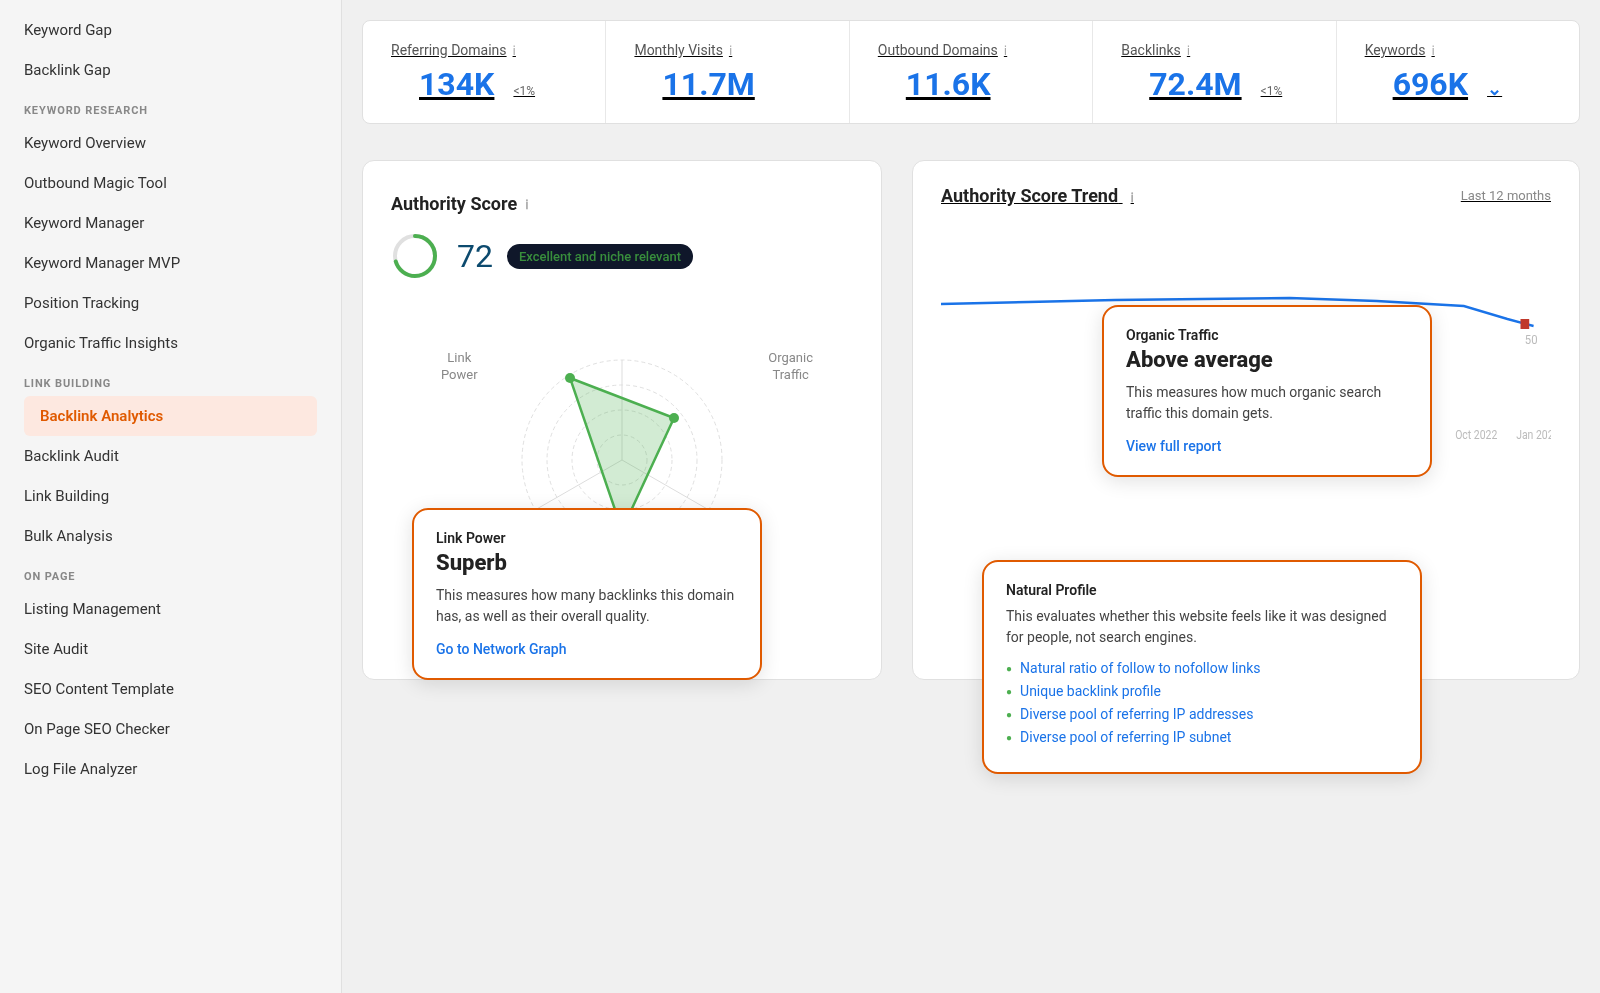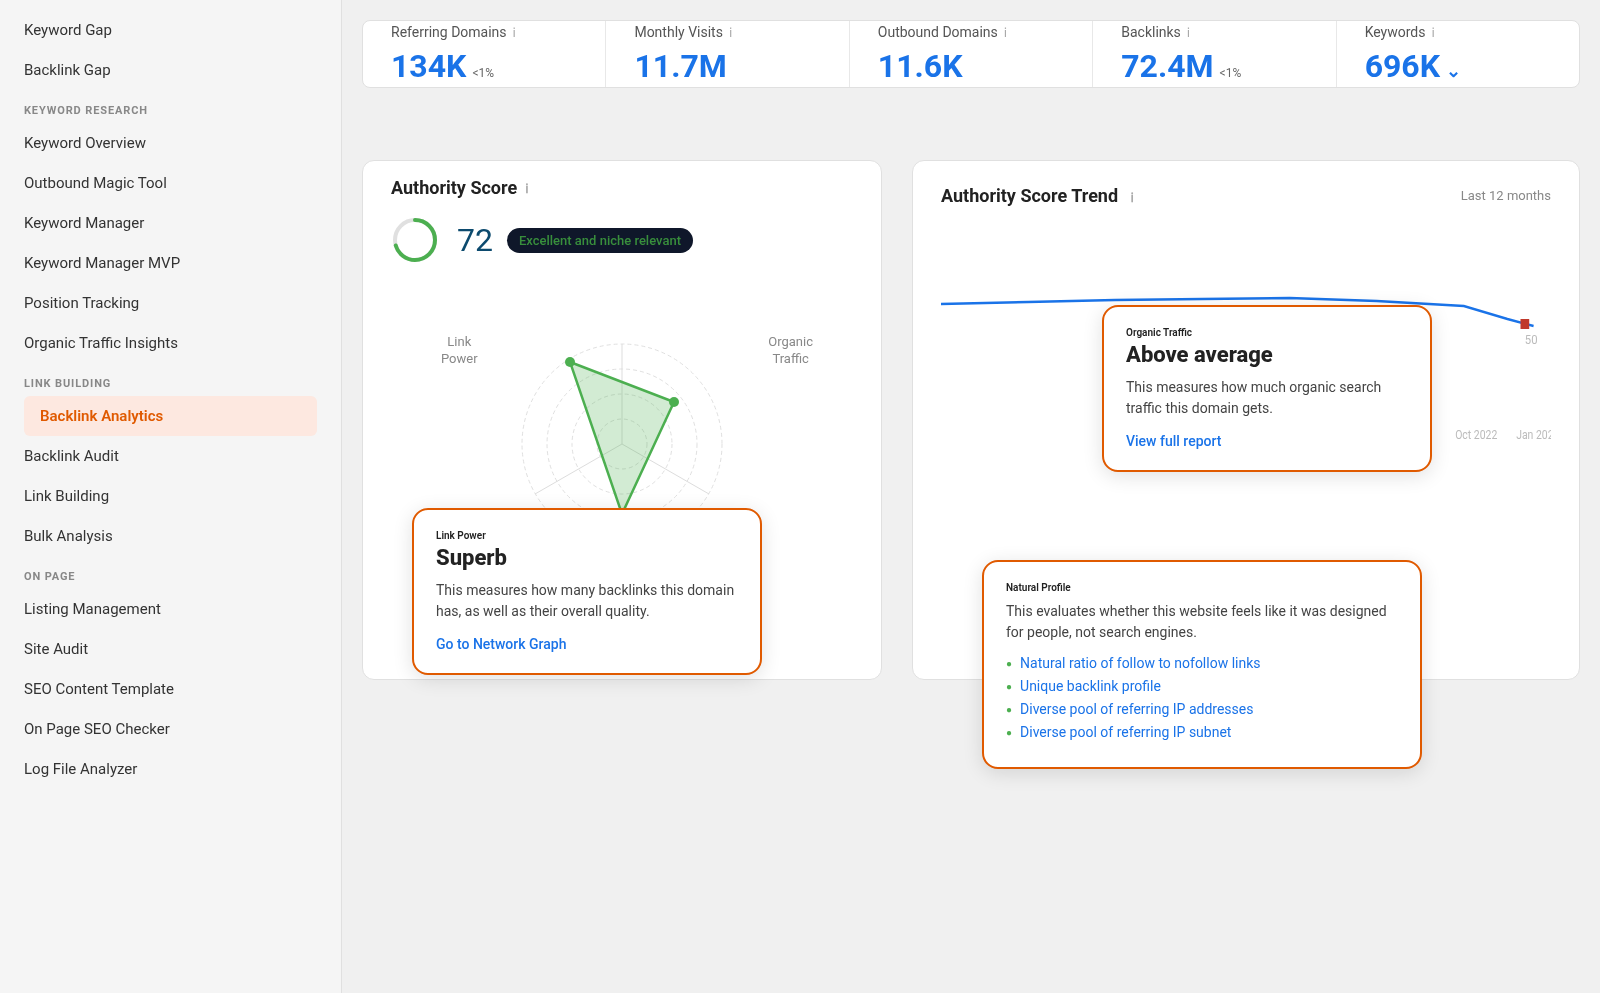--- a/index.html
+++ b/index.html
@@ -54,22 +54,23 @@
       display: flex;
       gap: 0;
       background: white;
       border-radius: 8px;
       border: 1px solid #e0e0e0;
       margin-bottom: 20px;
       overflow: hidden;
     }
     .stat-cell {
       flex: 1;
-      padding: 2px 28px;
+      padding: 20px 28px;
       border-right: 1px solid #e8e8e8;
+      text-decoration: underline;
     }
     .stat-cell:last-child { border-right: none; }
     .stat-label {
       font-size: 14px;
       color: #555;
       display: flex;
       align-items: center;
       gap: 6px;
       margin-bottom: 6px;
     }
@@ -77,38 +78,39 @@
       color: #aaa;
       font-size: 13px;
       cursor: pointer;
     }
     .stat-value {
       font-size: 32px;
       font-weight: 700;
       color: #1a73e8;
       display: flex;
       align-items: baseline;
-      gap: 6px;
+      gap: 19px;
+      margin-left: 28px;
     }
     .stat-badge {
       font-size: 12px;
       color: #666;
       font-weight: 400;
     }
     .stat-chevron {
       font-size: 18px;
       color: #1a73e8;
     }
 
     
     .authority-score-card {
       background: white;
       border-radius: 12px;
       border: 1px solid #e0e0e0;
-      padding: 16px 28px;
+      padding: 32px 28px;
       width: 520px;
       position: absolute;
       top: 160px;
       left: 20px;
       z-index: 5;
       min-height: 520px;
     }
     .as-title {
       font-size: 18px;
       font-weight: 700;
@@ -180,20 +182,21 @@
       background: white;
       border-radius: 12px;
       border: 1px solid #e0e0e0;
       padding: 24px 28px;
       position: absolute;
       top: 160px;
       left: 570px;
       right: 20px;
       height: 520px;
       z-index: 4;
+      text-decoration: underline;
     }
     .trend-title {
       font-size: 18px;
       font-weight: 700;
       color: #222;
       display: flex;
       align-items: center;
       justify-content: space-between;
       margin-bottom: 18px;
     }
@@ -207,21 +210,21 @@
     .tooltip-card {
       background: white;
       border-radius: 16px;
       border: 2.5px solid #e05a00;
       padding: 20px 22px;
       position: absolute;
       z-index: 20;
       box-shadow: 0 4px 20px rgba(0,0,0,0.12);
     }
     .tooltip-title-small {
-      font-size: 10px;
+      font-size: 14px;
       font-weight: 600;
       color: #222;
       margin-bottom: 4px;
     }
     .tooltip-title-large {
       font-size: 22px;
       font-weight: 800;
       color: #222;
       margin-bottom: 10px;
     }

